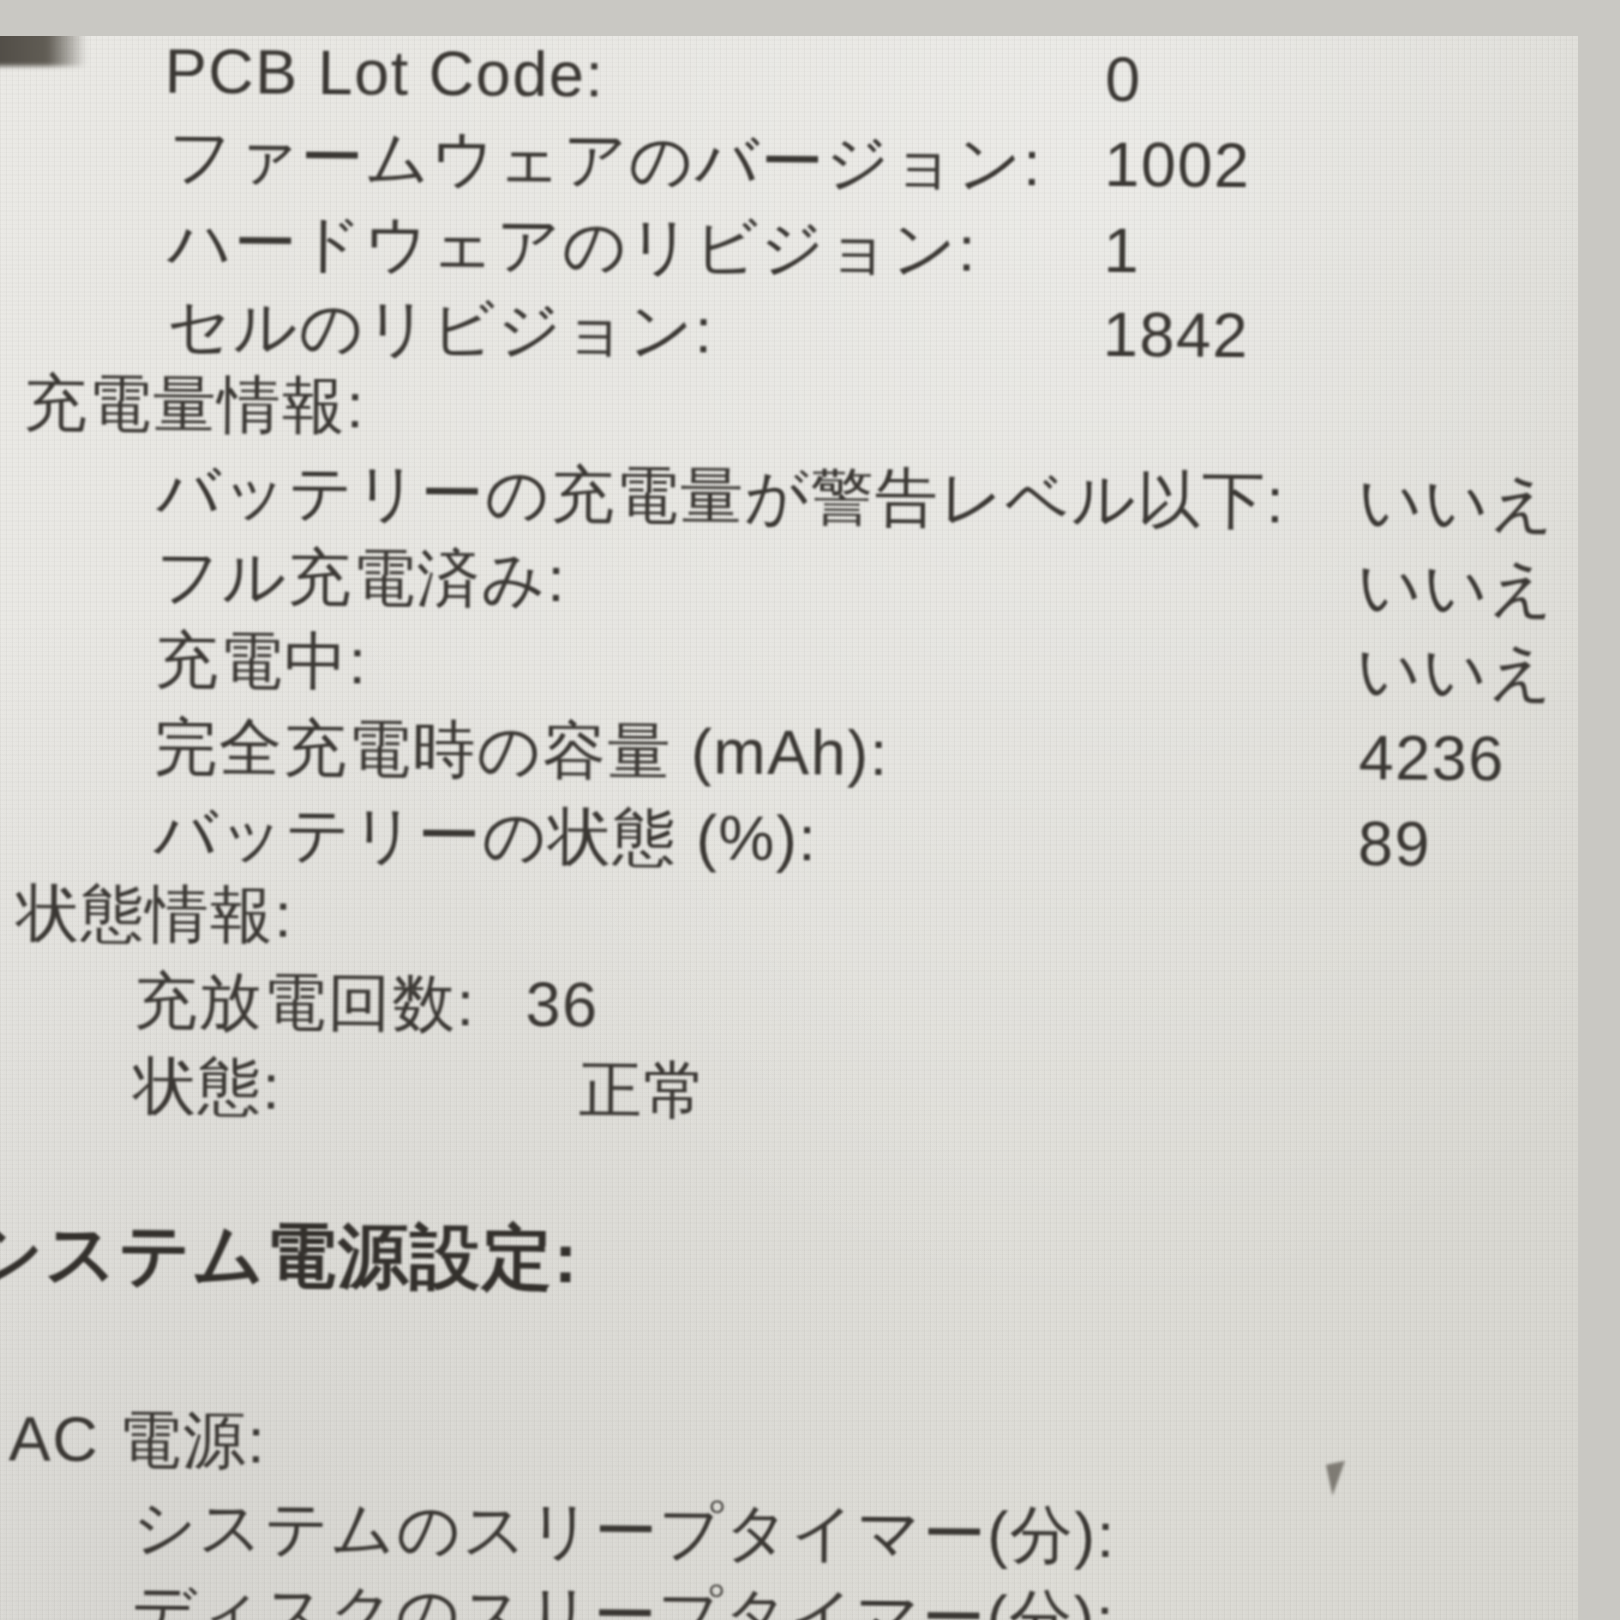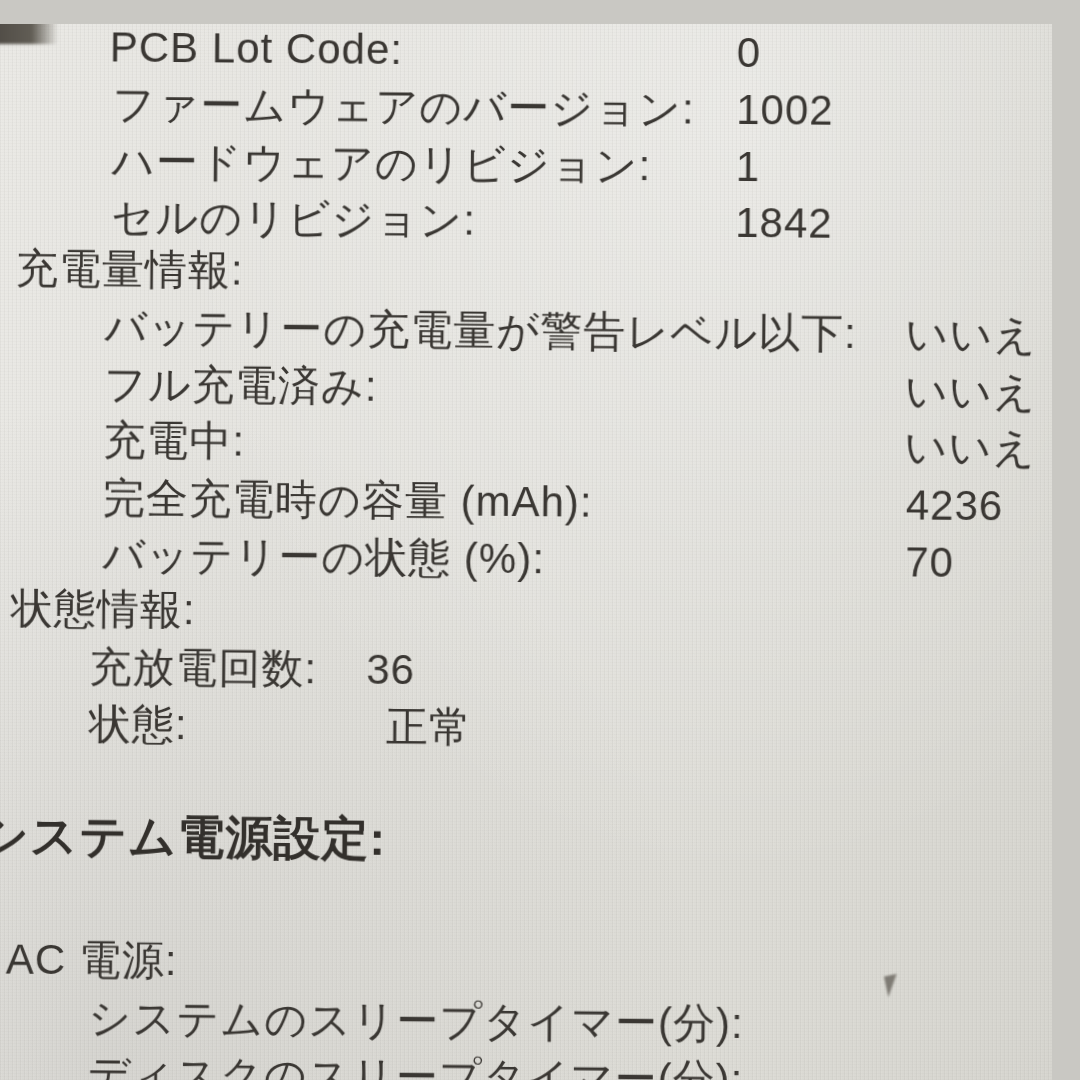--- a/index.html
+++ b/index.html
@@ -106,30 +106,30 @@
       <span class="val" style="left:908px">いいえ</span>
     </div>
 
     <div class="row" style="top:451px">
       <span class="lbl" style="left:107px">完全充電時の容量 (mAh):</span>
       <span class="val" style="left:910px">4236</span>
     </div>
 
     <div class="row" style="top:508px">
       <span class="lbl" style="left:107px">バッテリーの状態 (%):</span>
-      <span class="val" style="left:910px">70</span>
+      <span class="val" style="left:910px">89</span>
     </div>
 
     <div class="row" style="top:562px">
       <span class="lbl" style="left:16px">状態情報:</span>
     </div>
 
     <div class="row" style="top:620px">
       <span class="lbl" style="left:95px">充放電回数:</span>
-      <span class="val" style="left:372px">36</span>
+      <span class="val" style="left:356px">36</span>
     </div>
 
     <div class="row" style="top:677px">
       <span class="lbl" style="left:95px">状態:</span>
       <span class="val" style="left:392px">正常</span>
     </div>
 
     <div class="row major" style="top:786px">
       <span class="lbl" style="left:-12px">システム電源設定:</span>
     </div>

